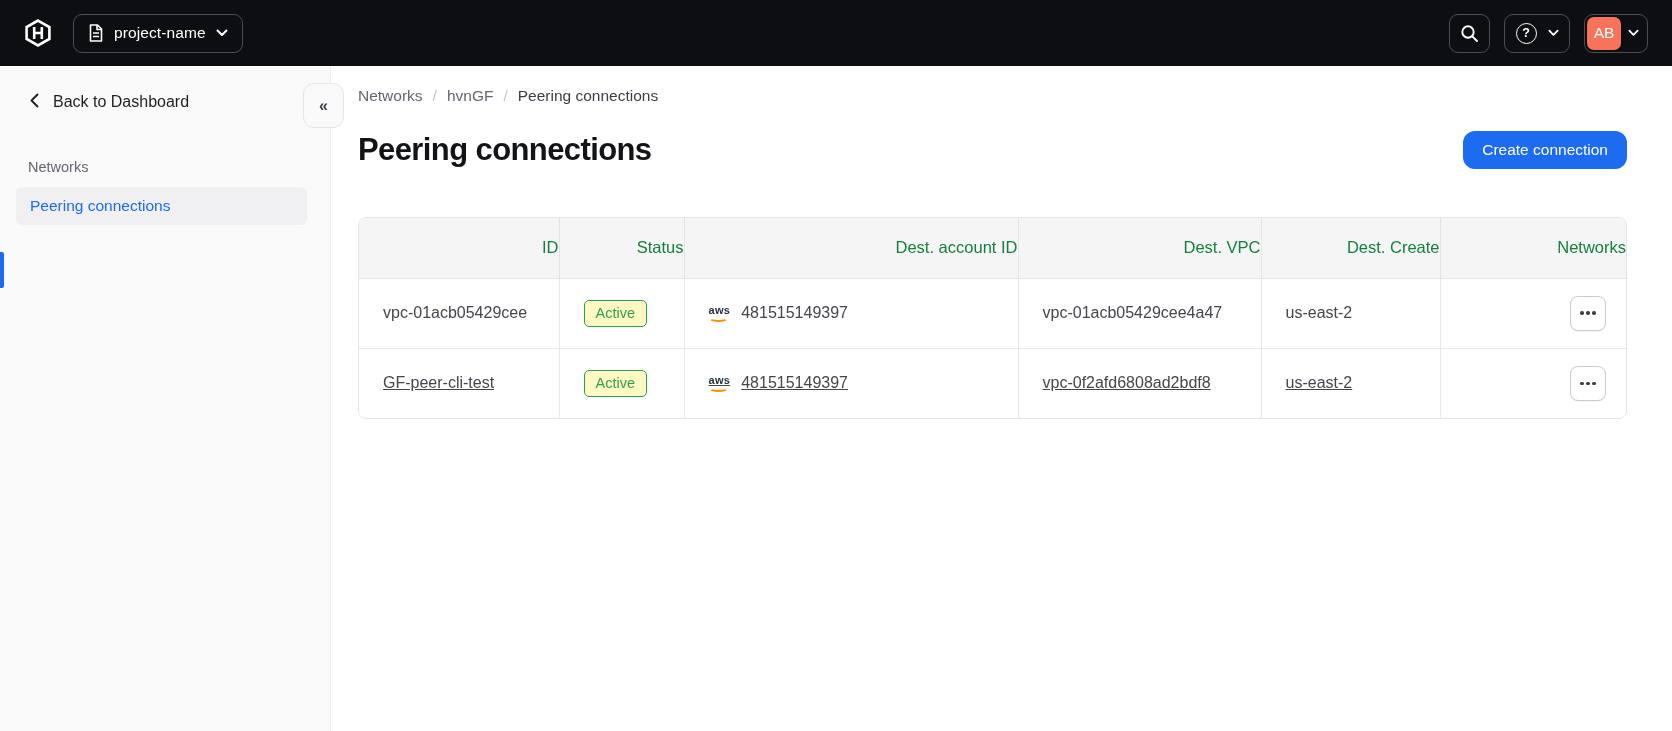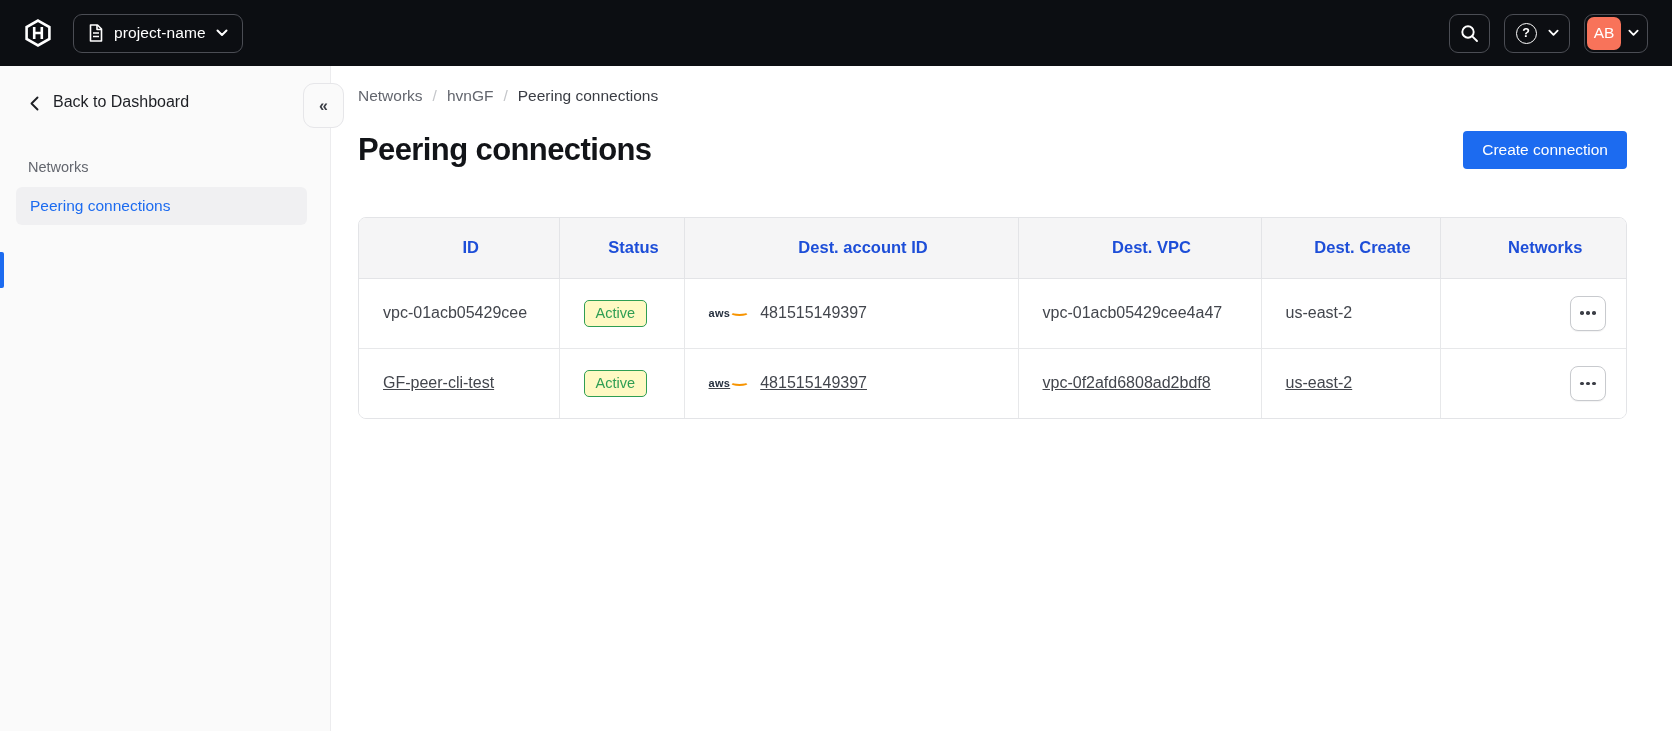--- a/index.html
+++ b/index.html
@@ -36,52 +36,52 @@
   .avatar{width:34px;height:33px;background:var(--coral);border-radius:7px;display:flex;align-items:center;justify-content:center;color:#fff;font-size:15.5px;font-weight:500;}
   .help-circle{width:21px;height:21px;border:1.7px solid #fff;border-radius:50%;display:flex;align-items:center;justify-content:center;font-size:12.5px;font-weight:700;color:#fff;}
   .chev{display:block;}
 
   
   .main-row{display:flex;height:665px;}
   .sidebar{width:331px;background:var(--sidebar-bg);border-right:1px solid var(--sidebar-border);position:relative;flex-shrink:0;}
   .content{flex:1;background:#fff;position:relative;}
 
   
-  .back-link{display:flex;align-items:flex-end;gap:14px;padding:27px 24px 0 30px;font-size:16px;font-weight:500;color:var(--text-dark);cursor:pointer;}
+  .back-link{display:flex;align-items:flex-start;gap:14px;padding:27px 24px 0 30px;font-size:16px;font-weight:500;color:var(--text-dark);cursor:pointer;}
   .side-section-label{margin:48px 0 12px 28px;font-size:14.5px;color:var(--text-gray);}
   .side-item{position:relative;margin:0 23px 0 16px;height:38px;border-radius:6px;display:flex;align-items:center;padding-left:14px;font-size:15.5px;cursor:pointer;}
   .side-item.active{background:var(--active-bg);color:var(--blue);}
   .active-bar{position:absolute;left:0;top:186px;width:4px;height:36px;background:var(--blue);border-radius:0 2px 2px 0;}
 
   
   .collapse-tab{position:absolute;left:-28px;top:17px;width:41px;height:45px;background:var(--sidebar-bg);border:1px solid #e6e6e9;border-radius:11px;display:flex;align-items:center;justify-content:center;font-size:16px;font-weight:700;color:#3a3d44;cursor:pointer;z-index:2;}
 
   
   .content-inner{padding:20px 0 0 27px;width:1296px;}
   .breadcrumb{display:flex;align-items:center;gap:10px;font-size:15.5px;line-height:20px;}
   .crumb{color:var(--text-gray);cursor:pointer;}
   .crumb-sep{color:#c4c6ca;}
   .crumb-current{color:#3a3d44;font-weight:500;}
   .page-head{display:flex;align-items:center;justify-content:space-between;margin-top:25px;width:1269px;}
   .page-title{font-size:31px;font-weight:700;letter-spacing:-.6px;color:var(--text-title);}
-  .primary-btn{height:38px;padding:0 19px;background:var(--blue);color:#fff;border:none;border-radius:4px;font-size:15.5px;font-family:"Liberation Sans",sans-serif;cursor:pointer;}
+  .primary-btn{height:38px;padding:0 19px;background:var(--blue);color:#fff;border:none;border-radius:12px;font-size:15.5px;font-family:"Liberation Sans",sans-serif;cursor:pointer;}
 
   
   .table-card{width:1269px;margin-top:48px;border:1px solid var(--table-border);border-radius:8px;overflow:hidden;background:#fff;}
   table{border-collapse:collapse;table-layout:fixed;width:100%;}
-  thead th{height:60px;background:var(--header-bg);text-align:center;font-size:16.5px;font-weight:700;color:#1d4ed8;padding:0 0 0 24px;border-bottom:1px solid var(--table-border);border-right:1px solid var(--table-border);}
+  thead th{height:60px;background:var(--header-bg);text-align:right;font-size:16.5px;font-weight:400;color:#15803d;padding:0 0 0 24px;border-bottom:1px solid var(--table-border);border-right:1px solid var(--table-border);}
   thead th:last-child{border-right:none;}
   tbody td{height:70px;font-size:16px;color:var(--cell-text);padding:0 0 0 24px;border-bottom:1px solid var(--row-border);border-right:1px solid var(--row-border);background:#fff;margin-top:20px;}
   tbody td:last-child{border-right:none;}
   tbody tr:last-child td{border-bottom:none;text-decoration:underline;}
 
   .badge-success{display:inline-flex;align-items:center;height:27px;padding:0 11px;border:1.5px solid var(--green);border-radius:5px;color:var(--green);font-size:14.5px;background:#fef9c3;}
 
   .account-cell{display:flex;align-items:center;gap:11px;}
-  .aws-icon{display:inline-flex;flex-direction:row;align-items:center;line-height:1;}
+  .aws-icon{display:inline-flex;flex-direction:column;align-items:flex-start;line-height:1;}
   .aws-word{font-size:11px;font-weight:700;color:#252f3e;letter-spacing:.3px;}
   .aws-smile{width:19px;height:7px;border:2px solid transparent;border-bottom-color:#f79400;border-radius:50%;margin-top:-1px;}
 
   .settings-cell{padding:0 20px 0 0 !important;text-align:right;}
   .ellipsis-btn{width:36px;height:35px;border:1px solid #c8cace;border-radius:8px;background:#fff;display:inline-flex;align-items:center;justify-content:center;gap:2.5px;cursor:pointer;box-shadow:0 1px 1px rgba(0,0,0,.05);vertical-align:middle;}
   .dot{width:3.5px;height:3.5px;border-radius:50%;background:#3b3e46;}
 
   svg{display:block;}
 </style>
 </head>

